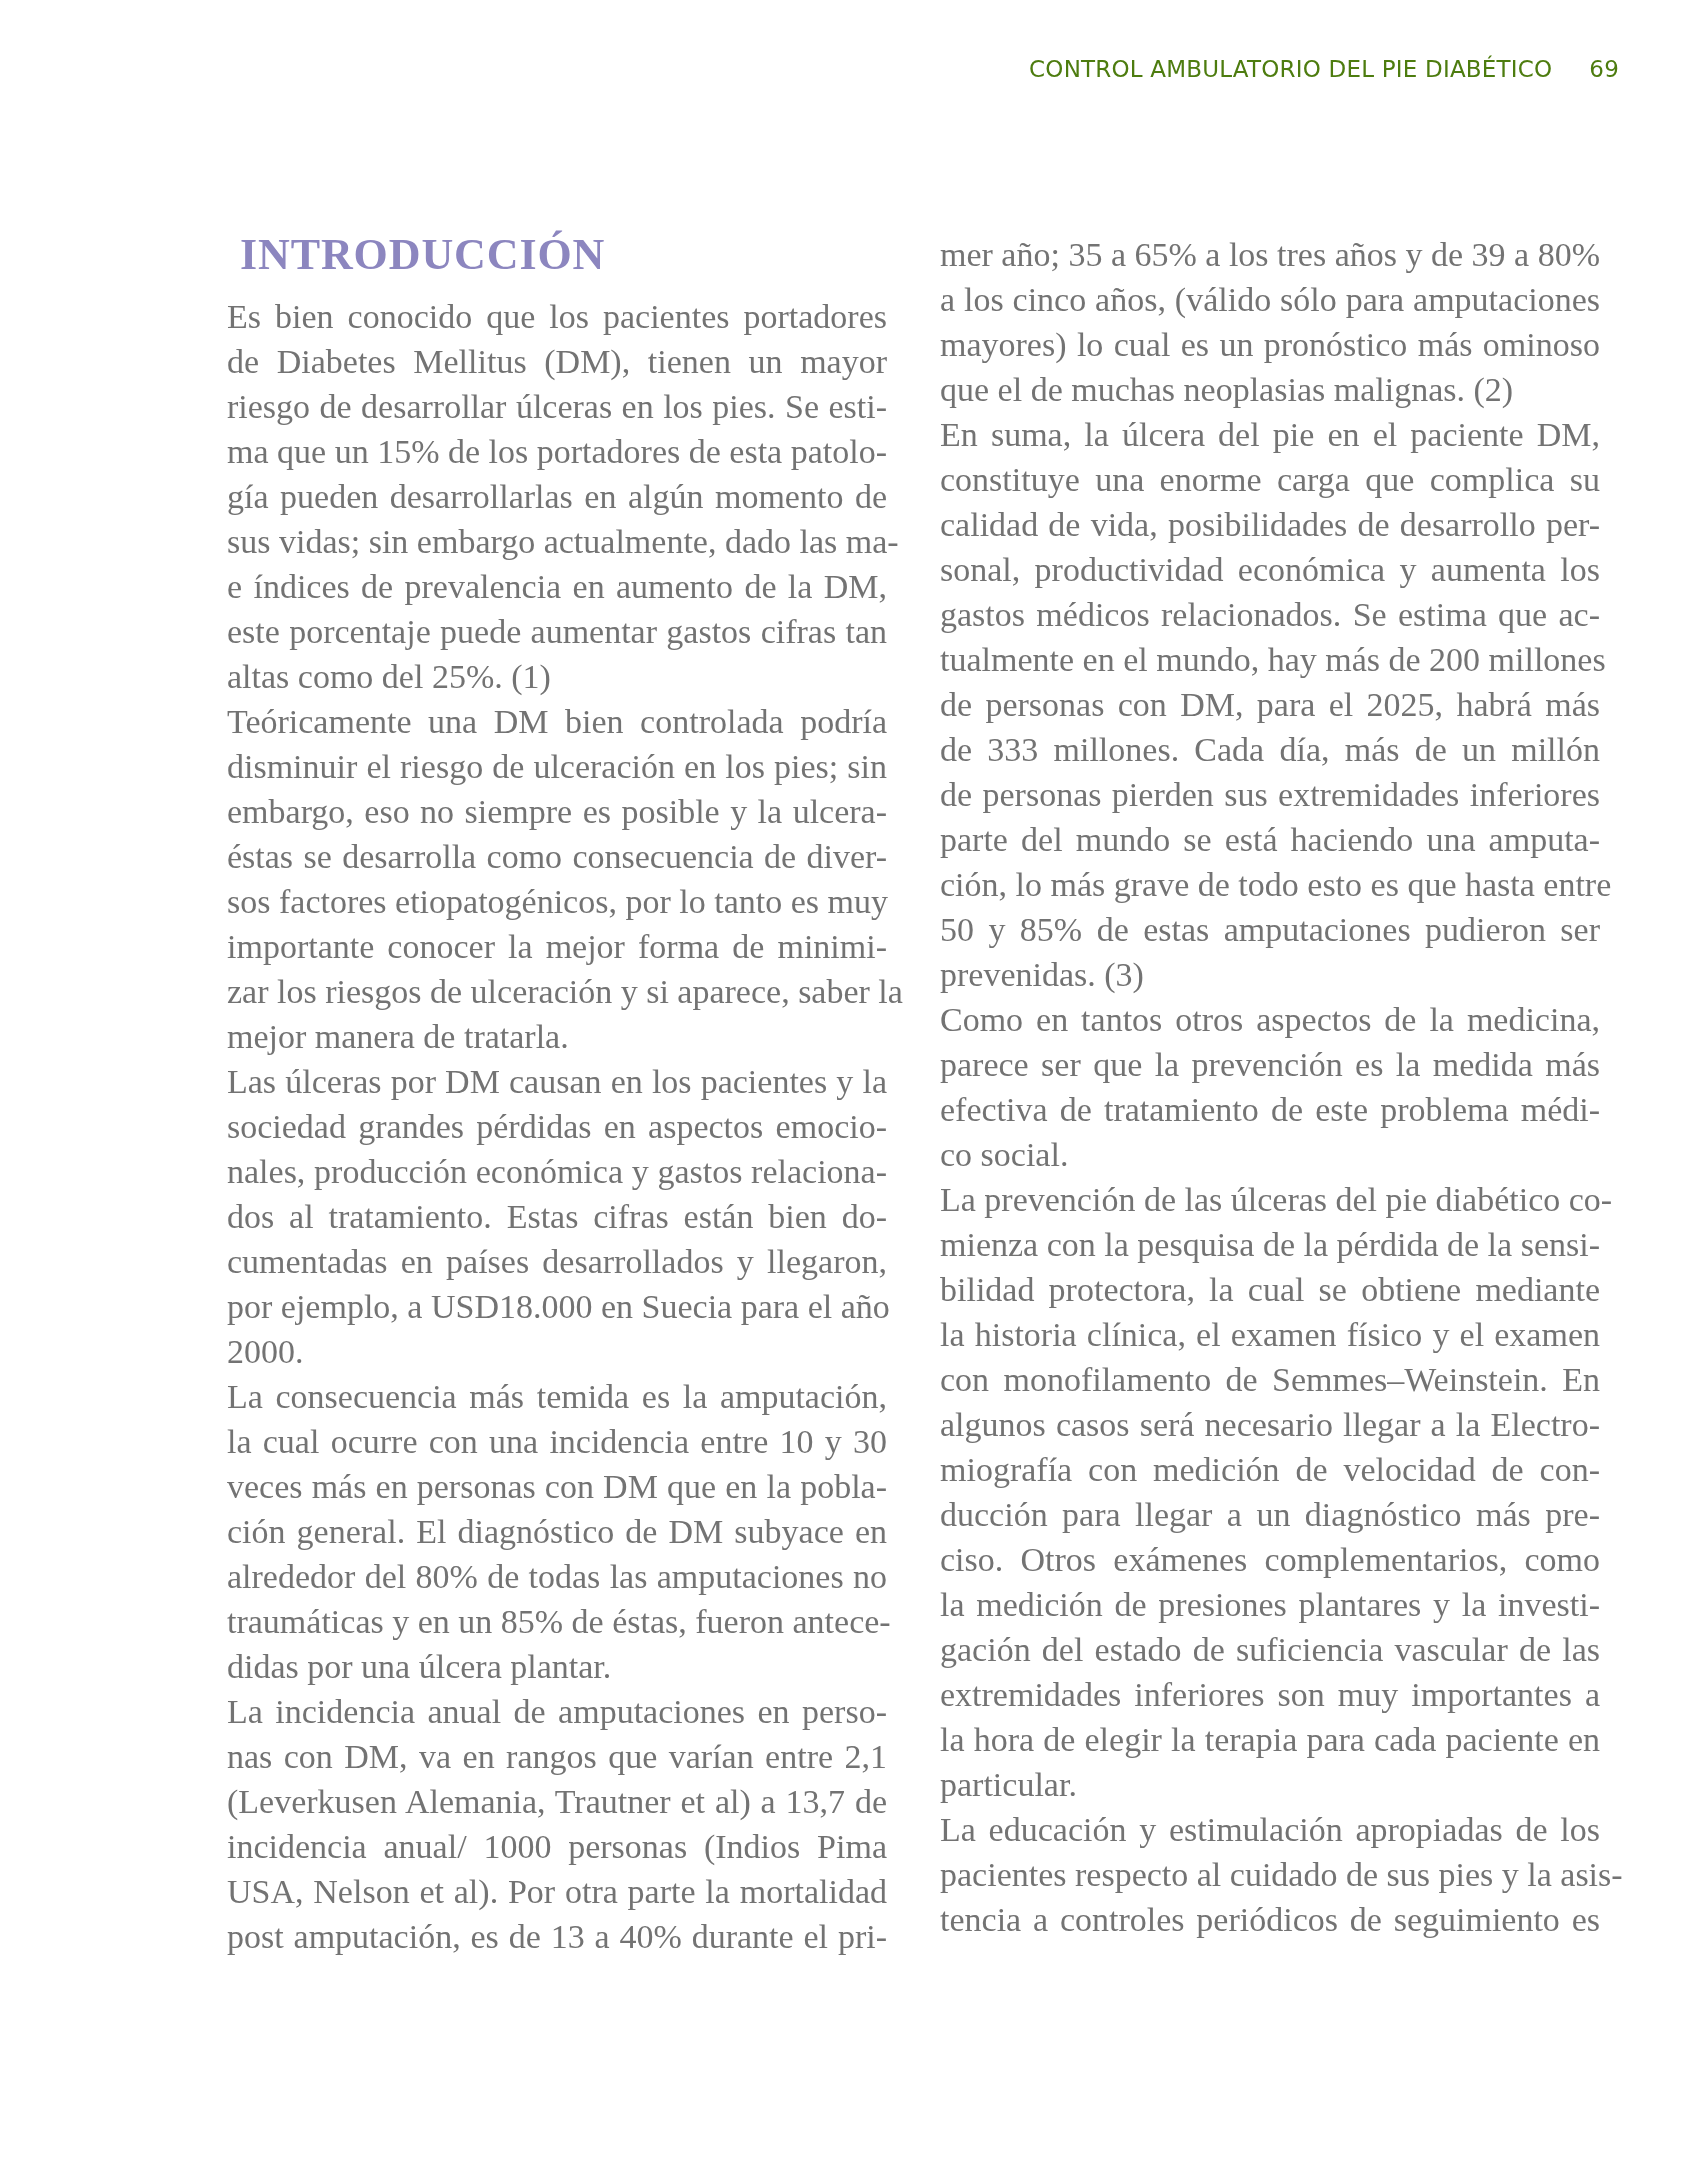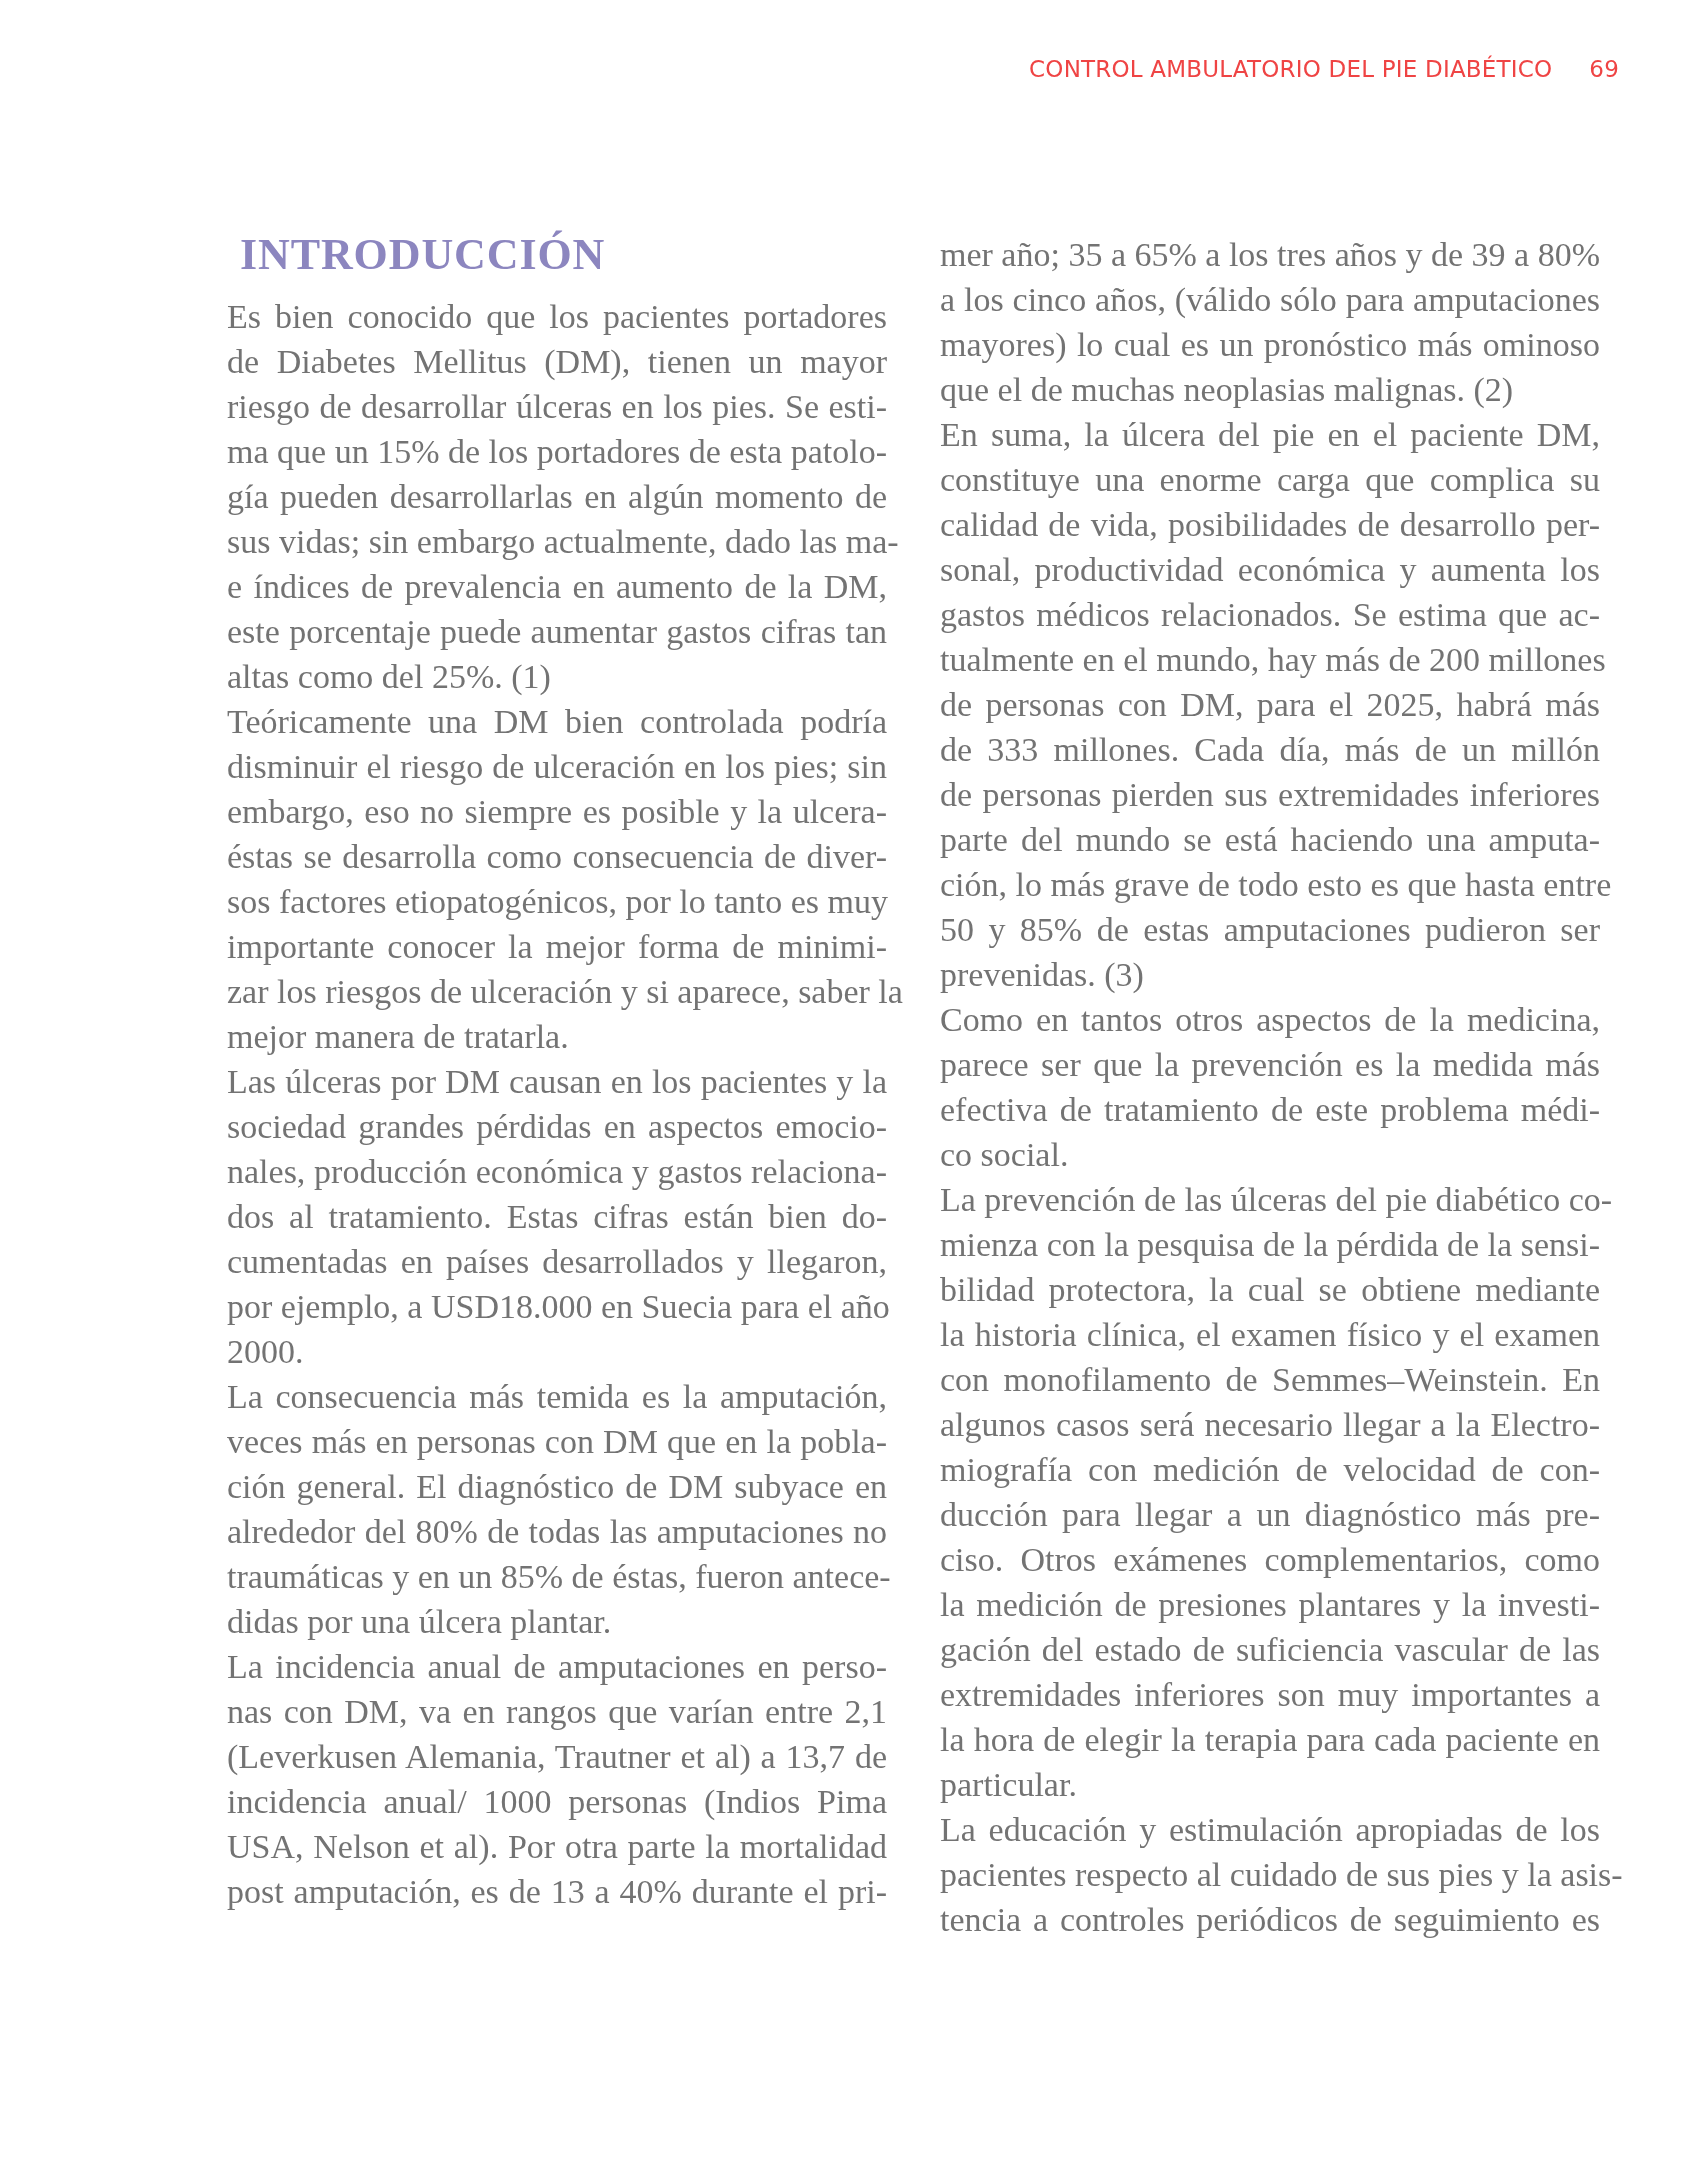--- a/index.html
+++ b/index.html
@@ -13,21 +13,21 @@
       position: relative;
       overflow: hidden;
     }
     .running-header {
       position: absolute;
       top: 44px;
       right: 85px;
       display: flex;
       align-items: baseline;
       gap: 37px;
-      color: #ef4444;
+      color: #4d7c0f;
       font-family: "DejaVu Sans", sans-serif;
       font-size: 23px;
       letter-spacing: 0.2px;
     }
     .running-header .title {
       font-weight: normal;
     }
     .running-header .page-number {
       font-weight: normal;
       margin-top: 12px;
@@ -103,20 +103,21 @@
     <span class="line">zar los riesgos de ulceración y si aparece, saber la</span>
     <span class="line last">mejor manera de tratarla.</span>
     <span class="line">Las úlceras por DM causan en los pacientes y la</span>
     <span class="line">sociedad grandes pérdidas en aspectos emocio-</span>
     <span class="line">nales, producción económica y gastos relaciona-</span>
     <span class="line">dos al tratamiento. Estas cifras están bien do-</span>
     <span class="line">cumentadas en países desarrollados y llegaron,</span>
     <span class="line">por ejemplo, a USD18.000 en Suecia para el año</span>
     <span class="line last">2000.</span>
     <span class="line">La consecuencia más temida es la amputación,</span>
+    <span class="line">la cual ocurre con una incidencia entre 10 y 30</span>
     <span class="line">veces más en personas con DM que en la pobla-</span>
     <span class="line">ción general. El diagnóstico de DM subyace en</span>
     <span class="line">alrededor del 80% de todas las amputaciones no</span>
     <span class="line">traumáticas y en un 85% de éstas, fueron antece-</span>
     <span class="line last">didas por una úlcera plantar.</span>
     <span class="line">La incidencia anual de amputaciones en perso-</span>
     <span class="line">nas con DM, va en rangos que varían entre 2,1</span>
     <span class="line">(Leverkusen Alemania, Trautner et al) a 13,7 de</span>
     <span class="line">incidencia anual/ 1000 personas (Indios Pima</span>
     <span class="line">USA, Nelson et al). Por otra parte la mortalidad</span>

